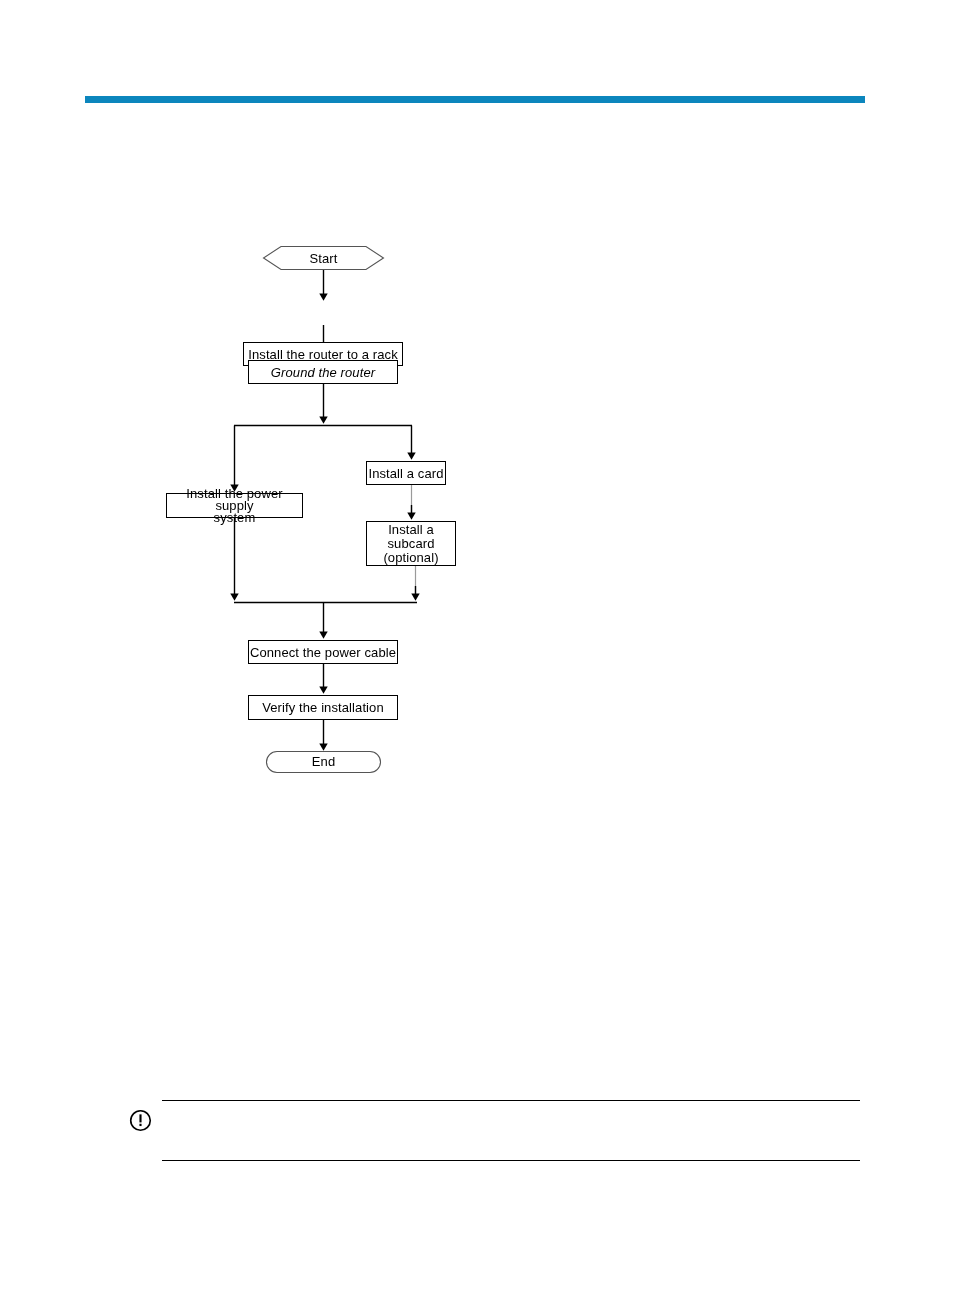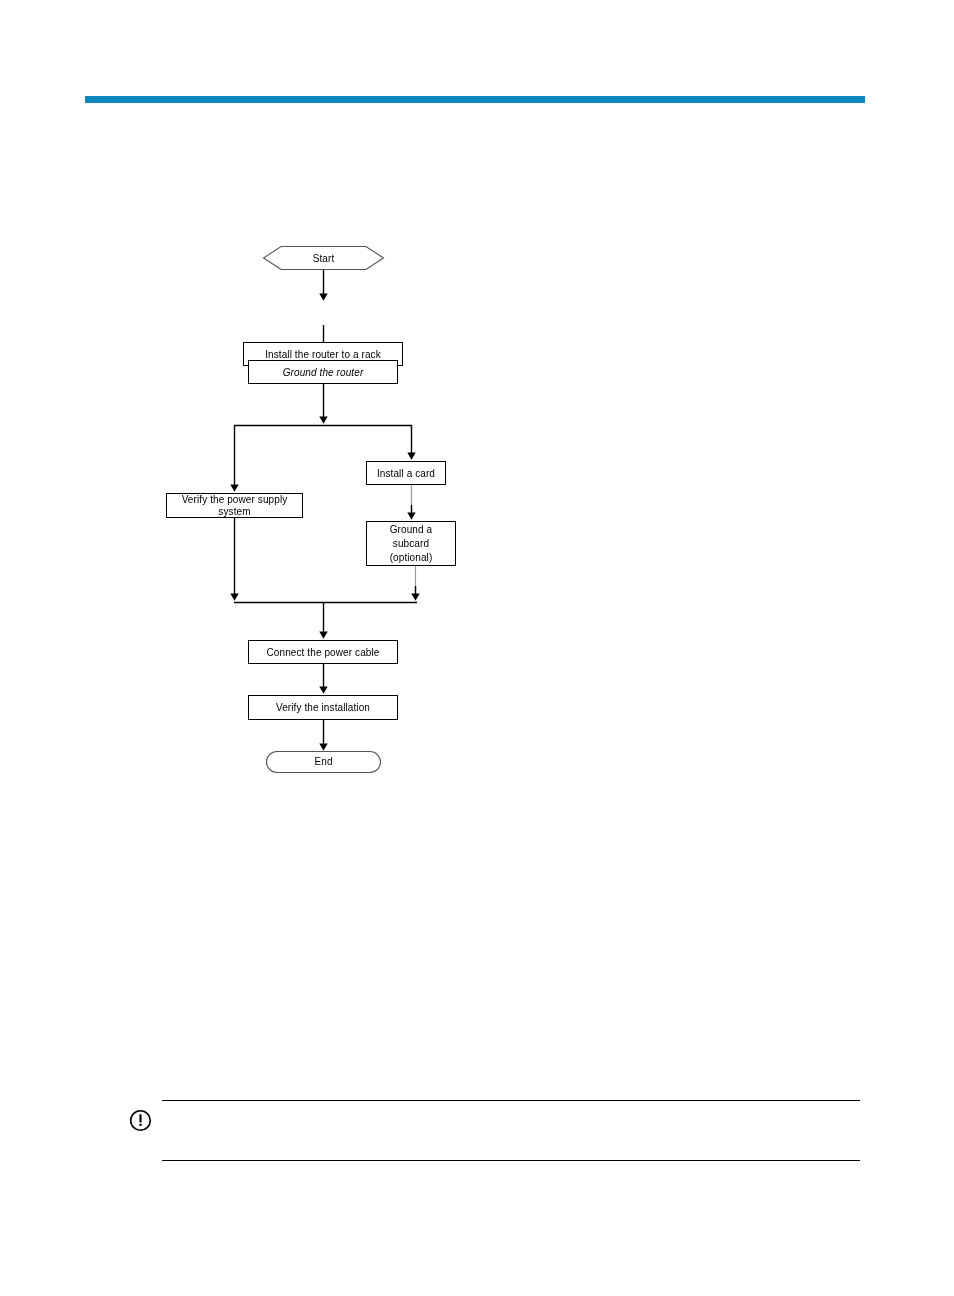--- a/index.html
+++ b/index.html
@@ -49,21 +49,21 @@
   }
 
   
   .node {
     position: absolute;
     box-sizing: border-box;
     display: flex;
     align-items: center;
     justify-content: center;
     text-align: center;
-    font-size: 10px;
+    font-size: 13px;
     line-height: 13px;
     color: #000000;
     background: #ffffff;
     border: 1px solid #000000;
     letter-spacing: 0.1px;
   }
   .node.terminator-start {
     border: none;
     background: transparent;
   }
@@ -174,26 +174,26 @@
 
     <div class="node" style="left:248px; top:360px; width:150px; height:24px;font-style:italic;">
       <span class="node-label">Ground the router</span>
     </div>
 
     <div class="node" style="left:366px; top:461px; width:80px; height:24px;">
       <span class="node-label">Install a card</span>
     </div>
 
     <div class="node" style="left:166px; top:493px; width:137px; height:25px; line-height:12px;">
-      <span class="node-label">Verify the power supply
+      <span class="node-label">Install the power supply
 system</span>
     </div>
 
     <div class="node" style="left:366px; top:521px; width:90px; height:45px; line-height:14px;">
-      <span class="node-label">Ground a
+      <span class="node-label">Install a
 subcard
 (optional)</span>
     </div>
 
     <div class="node" style="left:248px; top:640px; width:150px; height:24px;">
       <span class="node-label">Connect the power cable</span>
     </div>
 
     <div class="node" style="left:248px; top:695px; width:150px; height:25px;">
       <span class="node-label">Verify the installation</span>

